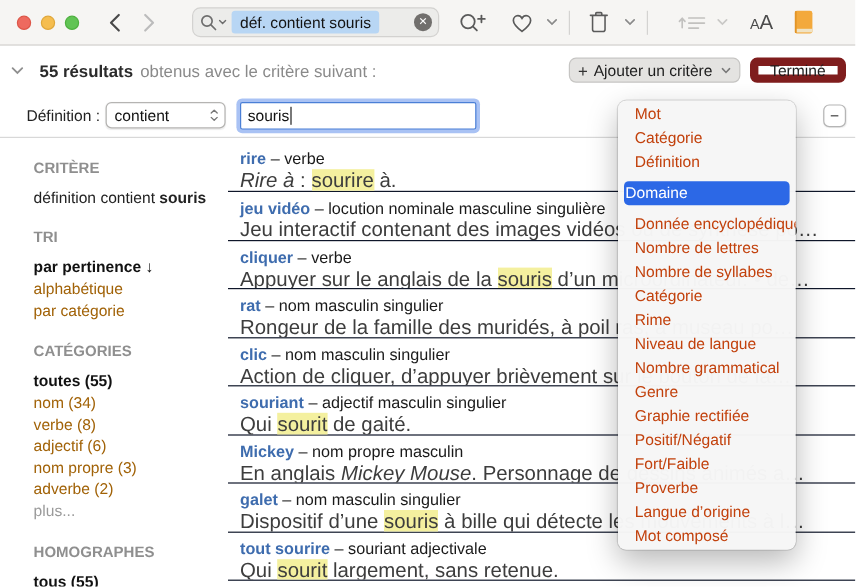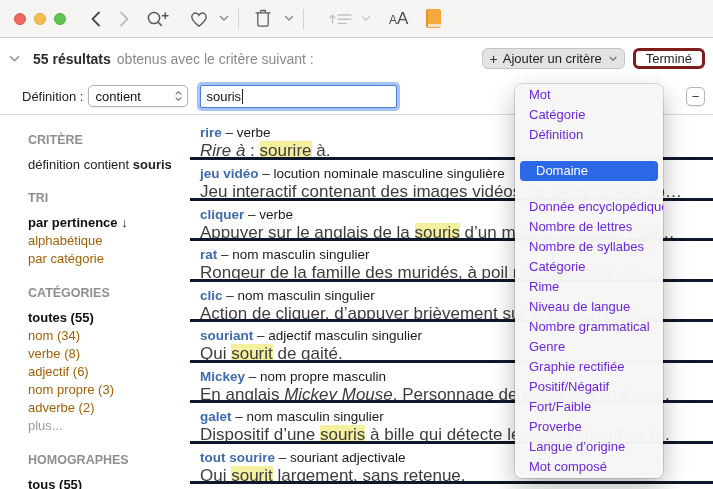--- a/index.html
+++ b/index.html
@@ -34,21 +34,21 @@
   
   .results-row { position:absolute; top:39px; left:0; right:0; height:39px; display:flex; align-items:center; background:#fff; }
   .rr-chev { margin-left:9px; display:flex; }
   .rr-count { margin-left:13px; font-size:14px; font-weight:bold; color:#2b2b2b; }
   .rr-suffix { margin-left:6px; font-size:14px; color:#8a8a8a; }
   .rr-spacer { flex:1; }
   .btn { height:21px; display:flex; align-items:center; border-radius:6px; font-size:13px; color:#1d1d1d; }
   .btn-add { background:#e4e3e1; border:1px solid #c6c5c3; padding:0 7px; }
   .btn-add .plus { font-size:14px; margin-right:5px; color:#333; }
   .btn-add .bchev { margin-left:7px; display:flex; }
-  .btn-done { background:#fff; border:3px solid #7f1d1d; padding:0 10px; margin-left:8px; margin-right:8px; }
+  .btn-done { background:#fff; border:7px solid #7f1d1d; padding:0 10px; margin-left:8px; margin-right:8px; }
 
   
   .filter-row { position:absolute; top:78px; left:0; right:0; height:37px; background:#fff;
                 border-bottom:1px solid #d8d8d8; display:flex; align-items:center; }
   .f-label { margin-left:22px; font-size:13px; color:#222; }
   .f-select { margin-left:5px; width:100px; height:22px; background:#fff; border:1px solid #b5b4b2; border-radius:5px;
               display:flex; align-items:center; padding:0 6px; font-size:13px; color:#111;
               box-shadow:0 0.5px 1px rgba(0,0,0,0.08); position:relative; }
   .f-select .stepper { position:absolute; right:5px; display:flex; flex-direction:column; gap:2px; }
   .f-input { margin-left:12px; width:197px; height:23px; background:#fff; border:1px solid #4a7fd6; border-radius:2px;
@@ -64,34 +64,34 @@
   .side-title { font-size:12.5px; font-weight:bold; color:#8f8f8f; margin-top:18px; margin-bottom:9px; }
   .side-title.first { margin-top:14px; }
   .criterion-text { font-size:13px; color:#222; line-height:17px; }
   .criterion-text b { font-weight:bold; }
   .side-item { font-size:13px; line-height:18px; color:#a16207; cursor:default; }
   .side-item.active { color:#111; font-weight:bold; }
   .side-item.muted { color:#9a9a9a; }
 
   
   .list { position:absolute; top:115px; left:190px; right:0; bottom:0; background:#fff; overflow:hidden; }
-  .entry { height:40.5px; padding:5px 0 0 10px; border-bottom:3px solid #0f172a; overflow:hidden; white-space:nowrap; }
+  .entry { height:40.5px; padding:5px 0 0 10px; border-bottom:1px solid #0f172a; overflow:hidden; white-space:nowrap; }
   .entry.first { height:45px; padding-top:9px; }
   .entry-title { font-size:13.5px; line-height:17px; color:#1a1a1a; }
   .entry-title .hw { color:#3e6cae; font-weight:bold; }
   .entry-def { font-size:17px; line-height:17px; color:#3d3d3d; margin-top:1px; }
   .entry-def .hl { background:#f4f09f; }
   .entry-def .it { font-style:italic; }
 
   
   .menu { position:absolute; left:515px; top:84px; width:148px; background:rgba(246,246,246,0.98);
           border-radius:7px; box-shadow:0 0 0 1px rgba(0,0,0,0.13), 0 10px 26px rgba(0,0,0,0.28);
           padding:1px 0; z-index:50; }
-  .menu-item { height:20px; line-height:20px; font-size:13px; color:#6d28d9; padding-left:14px; white-space:nowrap; overflow:hidden; }
-  .menu-item.selected { background:#2c68e6; color:#fff; border-radius:4px; margin:16px 5px; padding-left:16px; }
+  .menu-item { height:20px; line-height:20px; font-size:13px; color:#c2410c; padding-left:14px; white-space:nowrap; overflow:hidden; }
+  .menu-item.selected { background:#2c68e6; color:#fff; border-radius:4px; margin:6px 5px; padding-left:1px; }
 
   svg { display:block; }
 </style>
 </head>
 <body>
 
 <div class="app">
 
   <div class="toolbar">
     <div class="traffic">
@@ -101,20 +101,31 @@
     </div>
     <div class="nav-btn">
       <svg width="11" height="16" viewBox="0 0 11 16">
           <path d="M9 1.5 L2.5 8 L9 14.5" fill="none" stroke="#4a4a4a" stroke-width="1.8" stroke-linecap="round" stroke-linejoin="round"></path>
         </svg>
     </div>
     <div class="nav-btn fwd">
       <svg width="11" height="16" viewBox="0 0 11 16">
           <path d="M2 1.5 L8.5 8 L2 14.5" fill="none" stroke="#bcbcbc" stroke-width="1.8" stroke-linecap="round" stroke-linejoin="round"></path>
         </svg>
+    </div>
+    <div class="searchfield">
+      <svg width="16" height="16" viewBox="0 0 16 16">
+          <circle cx="6.5" cy="6.5" r="4.3" fill="none" stroke="#6e6e6e" stroke-width="1.4"></circle>
+          <line x1="9.8" y1="9.8" x2="13.6" y2="13.6" stroke="#6e6e6e" stroke-width="1.4" stroke-linecap="round"></line>
+        </svg>
+      <svg width="7" height="5" viewBox="0 0 7 5">
+          <path d="M1 1 L3.5 3.6 L6 1" fill="none" stroke="#6e6e6e" stroke-width="1.2" stroke-linecap="round"></path>
+        </svg>
+      <span class="sf-sel">déf. contient souris</span>
+      <span class="sf-clear">✕</span>
     </div>
     <div class="tb-icon" style="margin-left:16px;">
       <svg width="23" height="20" viewBox="0 0 23 20">
           <circle cx="8" cy="9" r="5.6" fill="none" stroke="#5a5a5a" stroke-width="1.5"></circle>
           <line x1="12.2" y1="13.2" x2="15.4" y2="16.4" stroke="#5a5a5a" stroke-width="1.5" stroke-linecap="round"></line>
           <line x1="16.4" y1="6.8" x2="22" y2="6.8" stroke="#5a5a5a" stroke-width="1.5" stroke-linecap="round"></line>
           <line x1="19.2" y1="4" x2="19.2" y2="9.6" stroke="#5a5a5a" stroke-width="1.5" stroke-linecap="round"></line>
         </svg>
     </div>
     <div class="tb-icon" style="margin-left:20px;">

